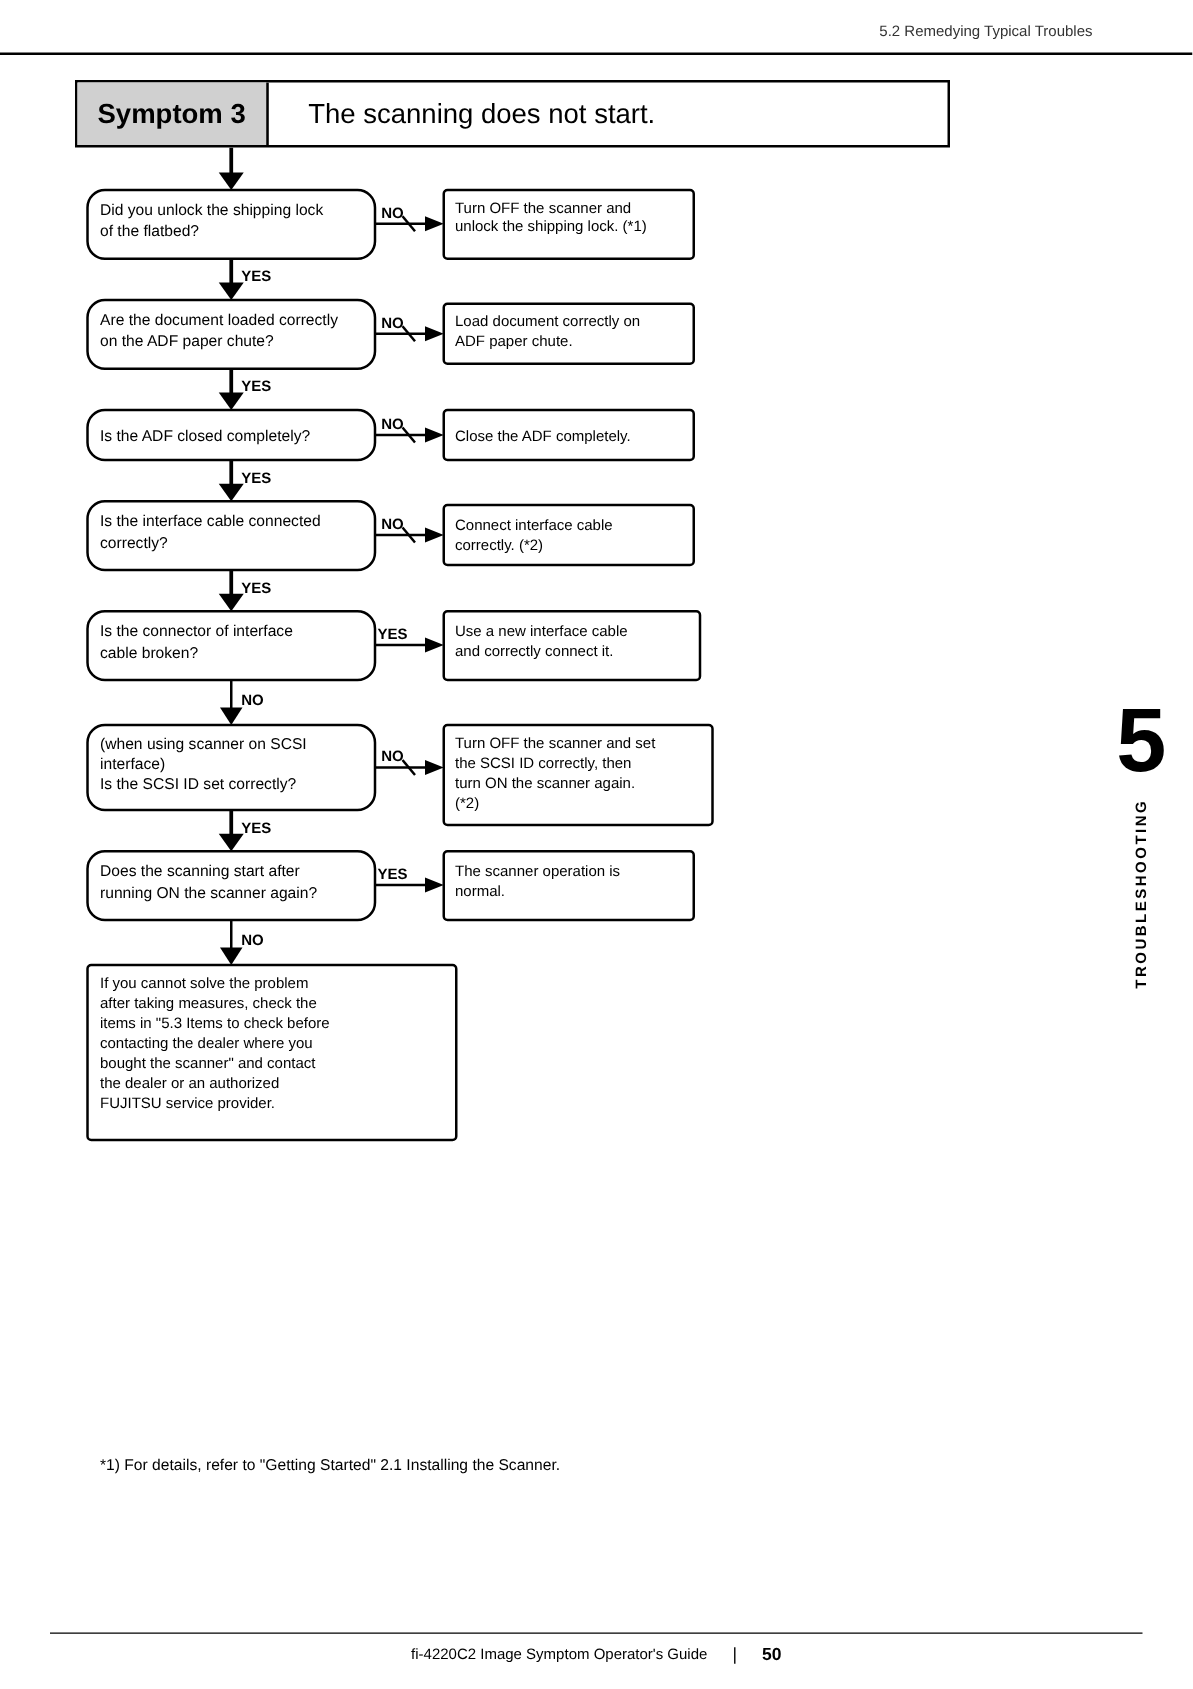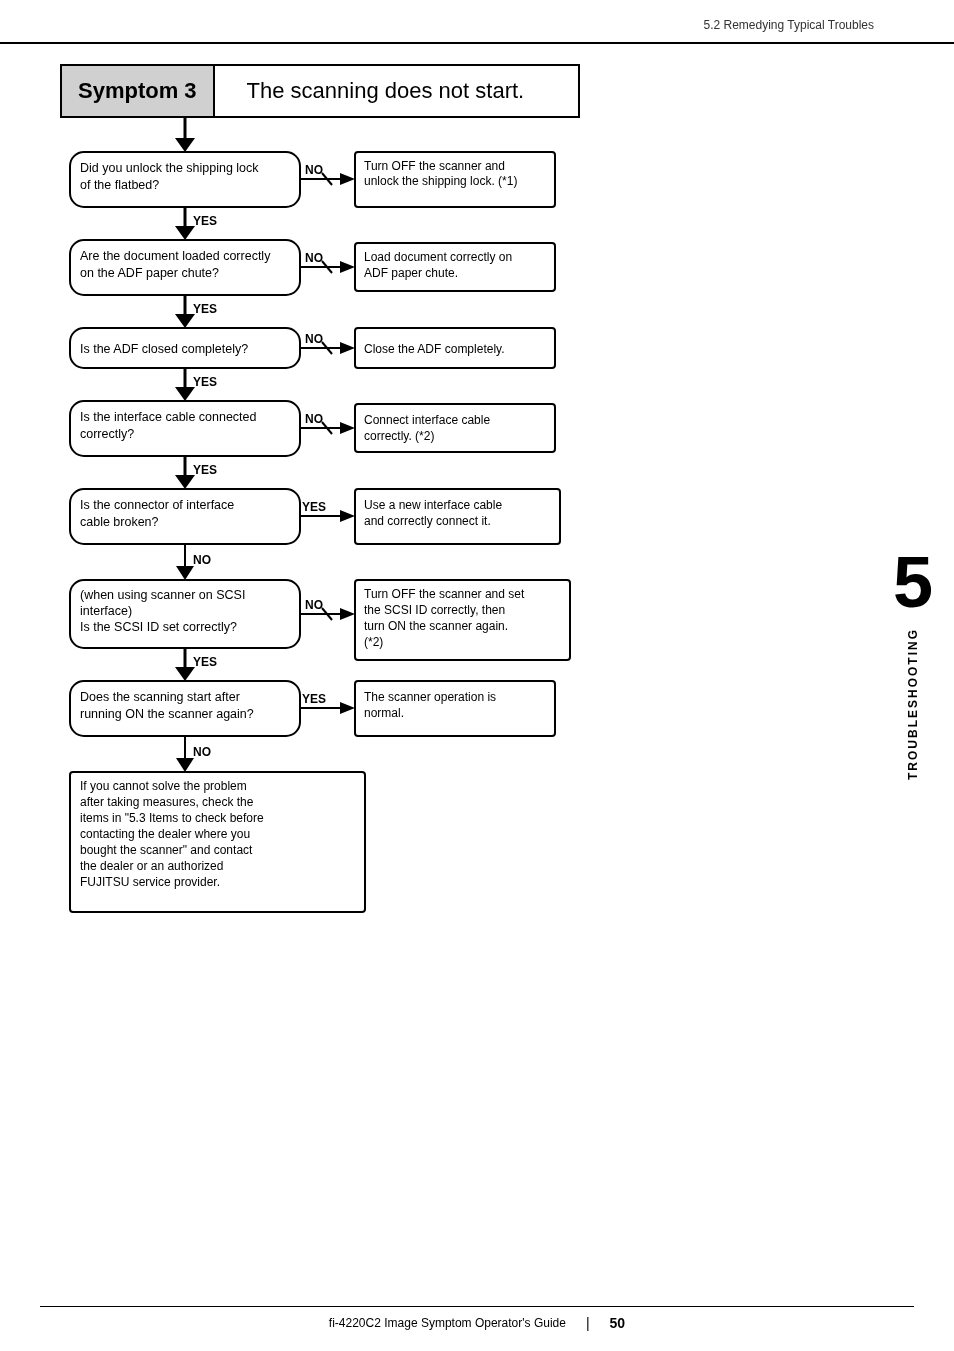--- a/index.html
+++ b/index.html
@@ -62,21 +62,21 @@
       margin-top: 10px;
       color: #000;
     }
 
     
     .symptom-box {
       display: flex;
       align-items: center;
       border: 2px solid #000;
       margin-bottom: 0;
-      width: 520px;
+      width: 700px;
       margin-left: 20px;
     }
 
     .symptom-label {
       background: #d0d0d0;
       padding: 12px 16px;
       font-size: 22px;
       font-weight: bold;
       border-right: 2px solid #000;
       white-space: nowrap;
@@ -249,20 +249,21 @@
 
       <line x1="272" y1="224" x2="282" y2="236" stroke="#000" stroke-width="2"></line>
 
       <line x1="272" y1="304" x2="282" y2="316" stroke="#000" stroke-width="2"></line>
 
       <line x1="272" y1="490" x2="282" y2="502" stroke="#000" stroke-width="2"></line>
     </svg>
 
     
     <div class="footnotes">
+      <div>*1) For details, refer to "Getting Started" 2.1 Installing the Scanner.</div>
     </div>
   </div>
 
   <div class="side-tab">
     <div class="side-tab-number">5</div>
     <div class="side-tab-text">TROUBLESHOOTING</div>
   </div>
 </div>
 
 <div style="position:absolute; bottom:20px; left:0; right:0; border-top:1px solid #000; margin:0 40px; padding-top:8px; display:flex; justify-content:center; align-items:center; gap:20px;">

